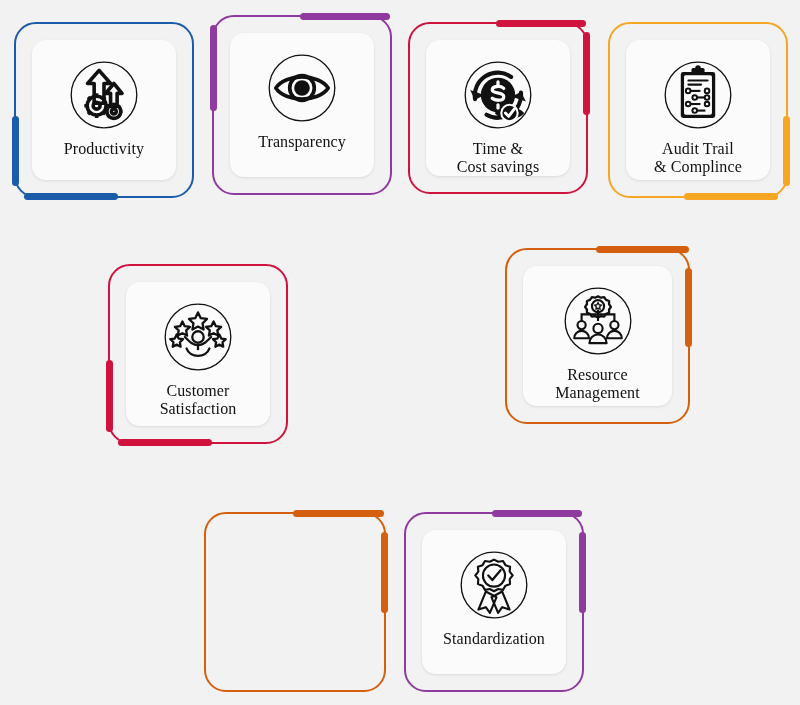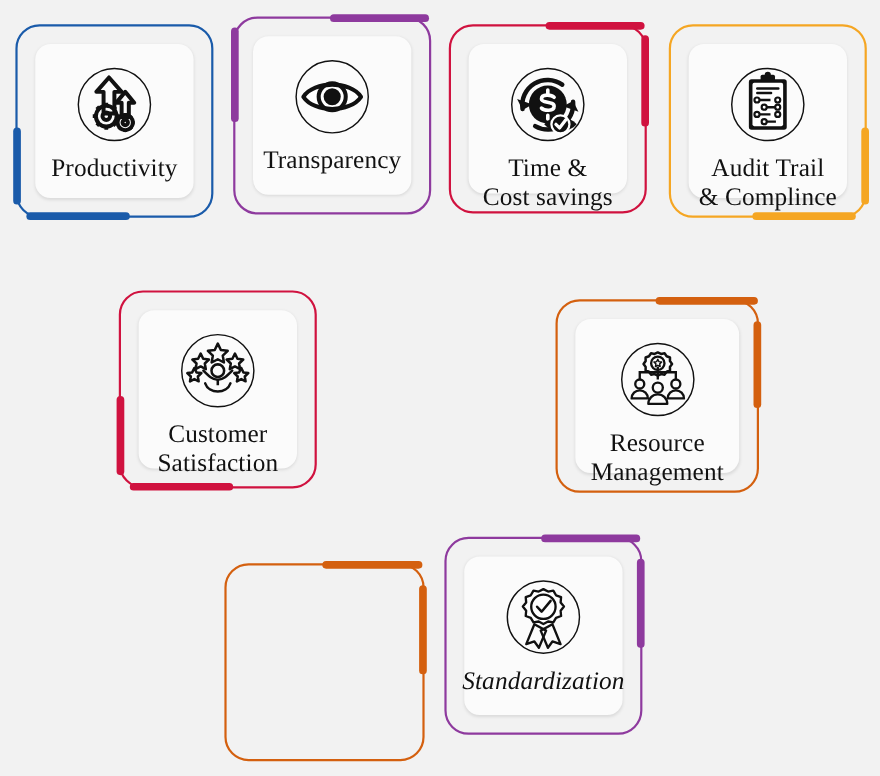--- a/index.html
+++ b/index.html
@@ -34,21 +34,21 @@
     padding-top: 14px;
   }
   .icon-wrap {
     width: 82px; height: 82px;
     display: flex; align-items: center; justify-content: center;
   }
   .icon-wrap svg { width: 82px; height: 82px; display: block; }
   .label {
     margin-top: 4px;
     text-align: center;
-    font-size: 23px;
+    font-size: 16px;
     line-height: 1.12;
     color: #111;
     letter-spacing: 0.1px;
     padding: 0 6px;
     white-space: pre-line;
   }
 
   
   .acc { position: absolute; border-radius: 6px; }
   .acc.top    { height: 7px; top: -4px; }
@@ -183,21 +183,21 @@
         <circle cx="38" cy="61" r="2.8"></circle>
         <circle cx="61" cy="61" r="2.8"></circle>
         <circle cx="46" cy="69" r="2.8"></circle>
       </g>
     </svg>
         </div>
         <div class="label">Audit Trail
 &amp; Complince</div>
       </div>
     </div>
-    <div class="card" style="left: 505px; top: 272px; width: 185px; height: 176px; border-color: rgb(212, 96, 15); font-family: Liberation Serif, serif;">
+    <div class="card" style="left: 505px; top: 248px; width: 185px; height: 176px; border-color: rgb(212, 96, 15); font-family: Liberation Serif, serif;">
       <div class="acc top" style="left: 89px; width: 93px; background: rgb(212, 96, 15);"></div>
       <div class="acc right" style="top: 18px; height: 79px; background: rgb(212, 96, 15);"></div>
       <div class="panel">
         <div class="icon-wrap">
     <svg viewBox="0 0 100 100">
       <circle cx="50" cy="50" r="40" fill="none" stroke="#111" stroke-width="1.6"></circle>
       <g fill="none" stroke="#111" stroke-width="2.6">
         <path d="M30 50 V42 H70 V50"></path>
         <path d="M50 36 V50"></path>
       </g>
@@ -217,21 +217,21 @@
     </svg>
         </div>
         <div class="label">Resource
 Management</div>
       </div>
     </div>
     <div class="card" style="left: 204px; top: 512px; width: 182px; height: 180px; border-color: rgb(212, 96, 15);">
       <div class="acc top" style="left: 87px; width: 91px; background: rgb(212, 96, 15);"></div>
       <div class="acc right" style="top: 18px; height: 81px; background: rgb(212, 96, 15);"></div>
     </div>
-    <div class="card" style="left: 404px; top: 488px; width: 180px; height: 180px; border-color: rgb(142, 58, 158); font-style: italic;">
+    <div class="card" style="left: 404px; top: 512px; width: 180px; height: 180px; border-color: rgb(142, 58, 158);">
       <div class="acc top" style="left: 86px; width: 90px; background: rgb(142, 58, 158);"></div>
       <div class="acc right" style="top: 18px; height: 81px; background: rgb(142, 58, 158);"></div>
       <div class="panel">
         <div class="icon-wrap">
     <svg viewBox="0 0 100 100">
       <circle cx="50" cy="50" r="40" fill="none" stroke="#111" stroke-width="1.6"></circle>
       <g fill="none" stroke="#111" stroke-width="2.6" stroke-linejoin="round">
         <path d="M40 58 L31 80 l9 -3 5 7 8 -19 z"></path>
         <path d="M60 58 L69 80 l-9 -3 -5 7 -8 -19 z"></path>
       </g>

